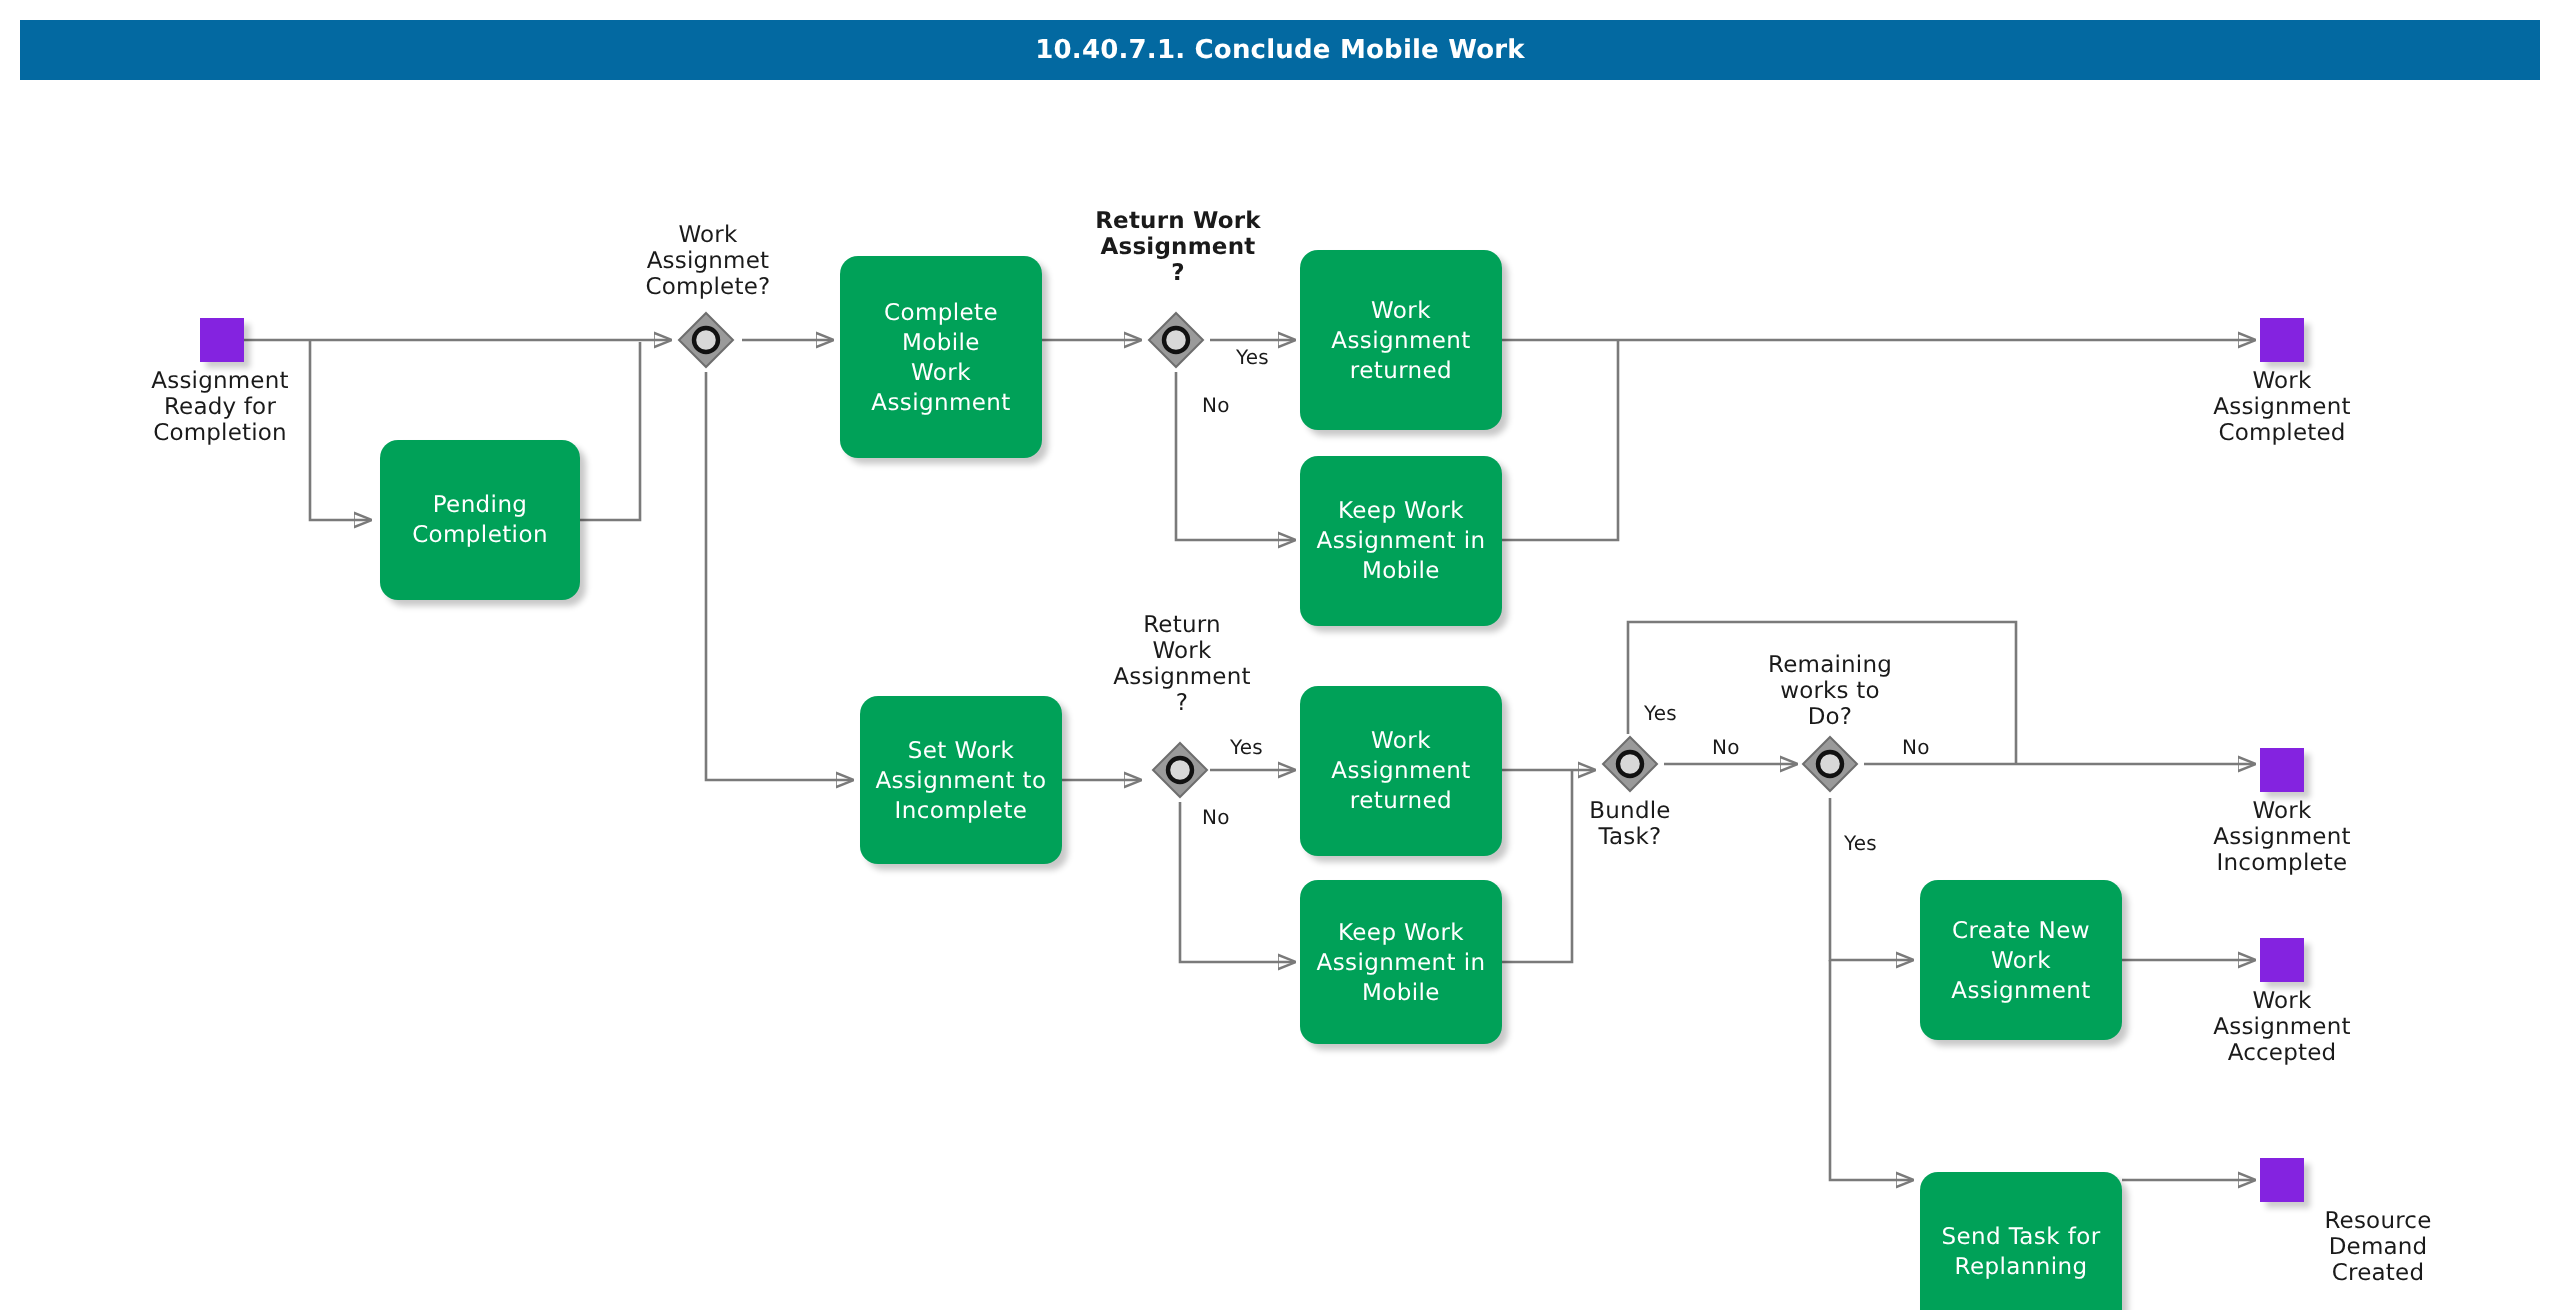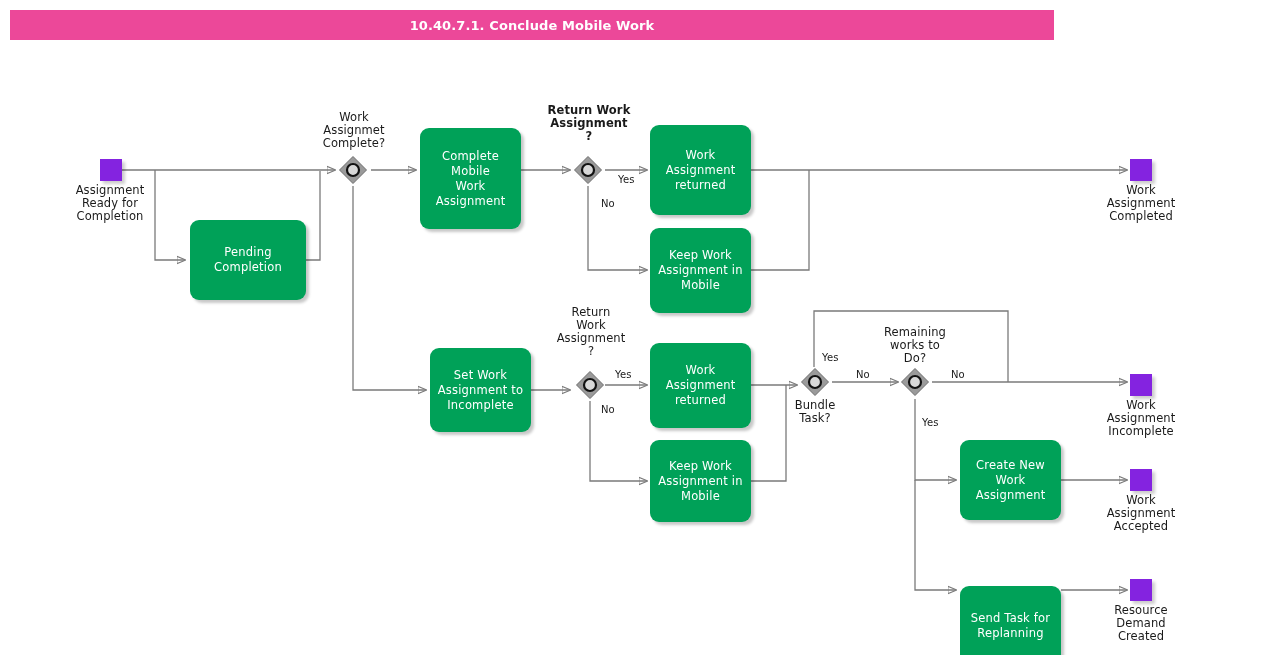--- a/index.html
+++ b/index.html
@@ -21,23 +21,23 @@
     width: 1280px;
     height: 655px;
     background: #ffffff;
   }
 
   
   .titlebar {
     position: absolute;
     left: 10px;
     top: 10px;
-    width: 1044px;
+    width: 1260px;
     height: 30px;
-    background: #ec4899;
+    background: #0369a1;
     display: flex;
     align-items: center;
     justify-content: center;
     box-sizing: border-box;
   }
   .titlebar-text {
     color: #ffffff;
     font-family: "DejaVu Sans", sans-serif;
     font-size: 13px;
     font-weight: bold;
@@ -181,21 +181,21 @@
     <path d="M 915 480 L 915 590 L 956 590" marker-end="url(#arrow)"></path>
 
     <path d="M 1061 480 L 1127 480" marker-end="url(#arrow)"></path>
 
     <path d="M 1061 590 L 1127 590" marker-end="url(#arrow)"></path>
   </svg>
 
   <div class="event-box" style="left:100px; top:159px;"></div>
   <div class="event-label" style="left:50px; top:184px; width:120px;">Assignment<br>Ready for<br>Completion</div>
 
-  <div class="node task" style="left:190px; top:220px; width:116px; height:80px;">
+  <div class="node task" style="left:190px; top:220px; width:100px; height:80px;">
     <span>Pending<br>Completion</span>
   </div>
 
   <div class="node task" style="left:420px; top:128px; width:101px; height:101px;">
     <span>Complete Mobile<br>Work<br>Assignment</span>
   </div>
 
   <div class="node task" style="left:650px; top:125px; width:101px; height:90px;">
     <span>Work<br>Assignment<br>returned</span>
   </div>
@@ -279,15 +279,15 @@
   <div class="event-box" style="left:1130px; top:159px;"></div>
   <div class="event-label" style="left:1081px; top:184px; width:120px;">Work<br>Assignment<br>Completed</div>
 
   <div class="event-box" style="left:1130px; top:374px;"></div>
   <div class="event-label" style="left:1081px; top:399px; width:120px;">Work<br>Assignment<br>Incomplete</div>
 
   <div class="event-box" style="left:1130px; top:469px;"></div>
   <div class="event-label" style="left:1081px; top:494px; width:120px;">Work<br>Assignment<br>Accepted</div>
 
   <div class="event-box" style="left:1130px; top:579px;"></div>
-  <div class="event-label" style="left:1081px; top:604px; width:120px;">Resource<br>Demand<br>Created</div>
+  <div class="event-label" style="left:1129px; top:604px; width:120px;">Resource<br>Demand<br>Created</div>
 
 </div>
 
 </body></html>

